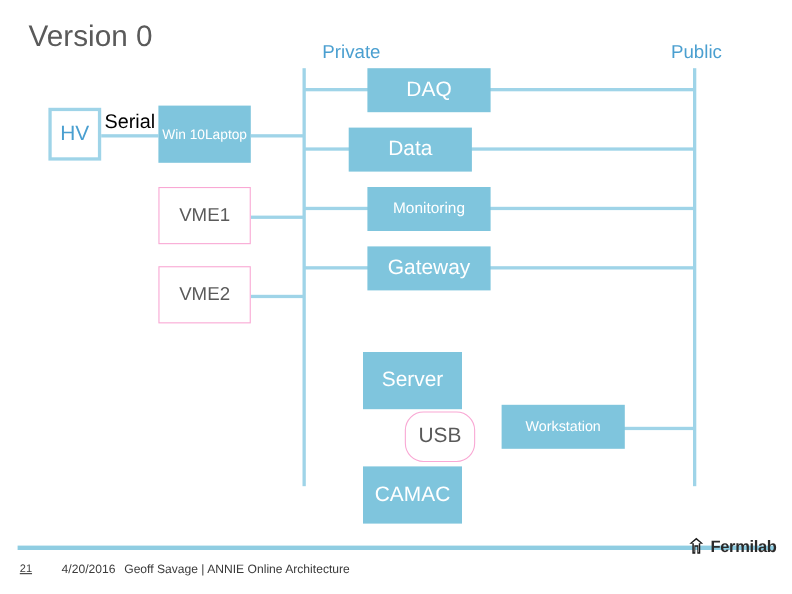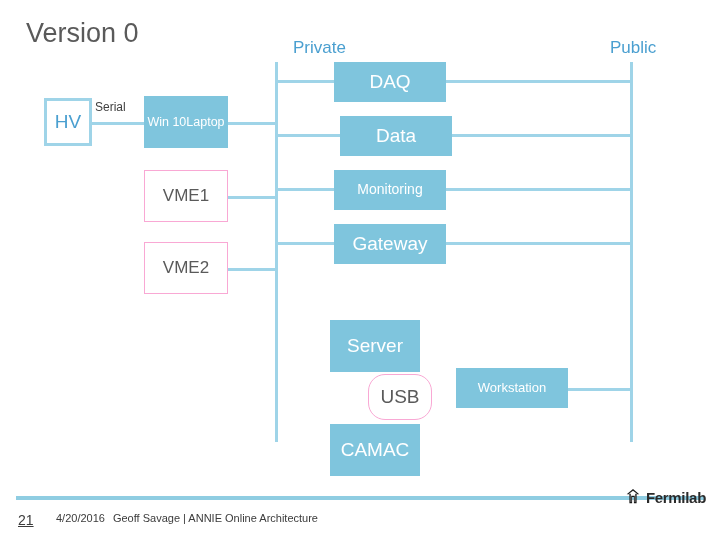--- a/index.html
+++ b/index.html
@@ -65,39 +65,39 @@
     color: #5a5a5a;
   }
   .box-hv {
     background: #ffffff;
     border: 3px solid #9fd4e8;
     color: #4a9fd0;
   }
 
   .lbl-serial {
     position: absolute;
-    font-size: 12px;
-    color: #404040;
+    font-size: 18px;
+    color: #000000;
     white-space: nowrap;
   }
 
   
   .footer-rule {
     position: absolute;
     left: 16px;
     top: 496px;
     width: 688px;
     height: 4px;
     background: #8fcde2;
   }
   .footer-num {
     position: absolute;
     left: 18px;
     top: 512px;
-    font-size: 14px;
+    font-size: 10px;
     color: #3b3b3b;
     text-decoration: underline;
   }
   .footer-text {
     position: absolute;
     left: 56px;
     top: 512px;
     font-size: 11px;
     color: #3b3b3b;
     white-space: nowrap;
@@ -165,21 +165,21 @@
   </div>
 
   <div class="box box-outline" style="left:144px; top:242px; width:84px; height:52px; font-size:17px;">
     <span>VME2</span>
   </div>
 
   <div class="box box-filled" style="left:334px; top:62px; width:112px; height:40px; font-size:19px;">
     <span>DAQ</span>
   </div>
 
-  <div class="box box-filled" style="left:340px; top:116px; width:112px; height:40px; font-size:19px;">
+  <div class="box box-filled" style="left:317px; top:116px; width:112px; height:40px; font-size:19px;">
     <span>Data</span>
   </div>
 
   <div class="box box-filled" style="left:334px; top:170px; width:112px; height:40px; font-size:14px;">
     <span>Monitoring</span>
   </div>
 
   <div class="box box-filled" style="left:334px; top:224px; width:112px; height:40px; font-size:19px;">
     <span>Gateway</span>
   </div>

